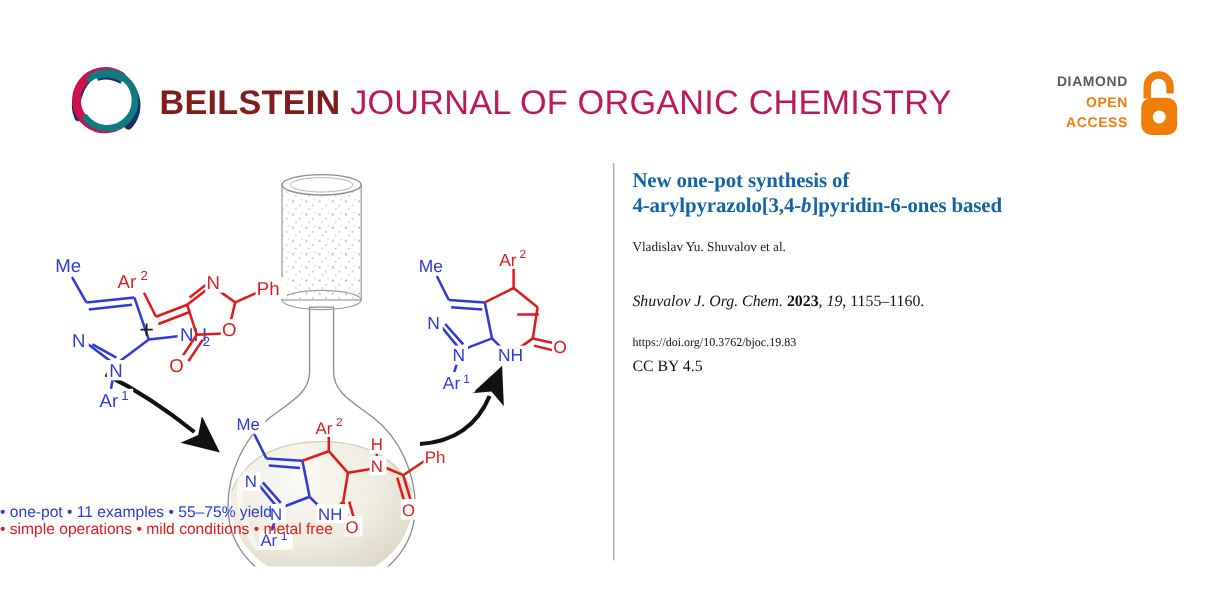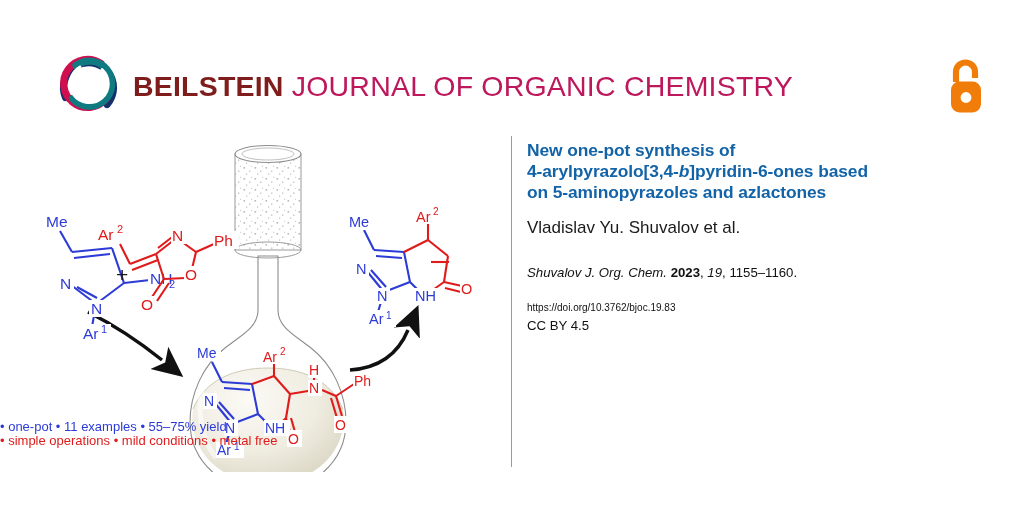--- a/index.html
+++ b/index.html
@@ -27,27 +27,27 @@
   .oa-text{position:absolute;left:0;top:2px;width:76px;text-align:right;}
   .oa-line{font-size:11.6px;font-weight:700;letter-spacing:0.55px;line-height:17px;}
   .oa-diamond{color:#58595b;}
   .oa-open,.oa-access{color:#f07d09;}
   .oa-lock{position:absolute;left:82px;top:0px;width:40px;height:58px;}
 
   
   .divider{position:absolute;left:511px;top:136px;width:1px;height:331px;background:#9a9a9a;}
 
   
-  .right{position:absolute;left:527px;top:140px;width:430px;}
+  .right{position:absolute;left:527px;top:140px;width:430px;font-family:Liberation Serif, serif;}
   .art-title{
     color:#1263a7;font-weight:700;font-size:17.4px;line-height:21.2px;
     margin:0 0 14px 0;letter-spacing:-0.1px;
   }
   .art-title i{font-style:italic;}
-  .authors{color:#1a1a1a;font-size:17px;line-height:20px;margin:0 0 26px 0;}
+  .authors{color:#1a1a1a;font-size:11px;line-height:20px;margin:0 0 26px 0;}
   .citation{font-size:13.2px;color:#111;line-height:17px;margin:0 0 18px 0;}
   .citation .jn{font-style:italic;}
   .citation .yr{font-weight:700;}
   .citation .vol{font-style:italic;}
   .doi{font-size:10px;color:#111;line-height:18.5px;}
   .lic{font-size:13.2px;color:#111;line-height:18.5px;}
 
   
   .ga{position:absolute;left:0px;top:132px;width:511px;height:340px;padding-left:24px;}
   .ga svg{position:absolute;left:0;top:0;}
@@ -81,40 +81,44 @@
           <path d="M22 15 A19 19 0 1 0 44 17.5" stroke="#ffffff" stroke-width="3"></path>
         </g>
       </svg>
     </div>
 
     <div class="journal-name">
       <span class="bn">BEILSTEIN</span><span class="rest"> JOURNAL OF ORGANIC CHEMISTRY</span>
     </div>
 
     <div class="oa-badge">
+      <div class="oa-text">
+        <div class="oa-line oa-diamond">DIAMOND</div>
+        <div class="oa-line oa-open">OPEN</div>
+        <div class="oa-line oa-access">ACCESS</div>
+      </div>
       <div class="oa-lock">
         <svg width="40" height="58" viewBox="0 0 40 58">
 
           <path d="M10 24 L10 14 A9.5 9.5 0 0 1 29 14 L29 20" fill="none" stroke="#f07d09" stroke-width="6.2" stroke-linecap="butt"></path>
 
           <rect x="5" y="23.5" width="30" height="31" rx="8.5" ry="8.5" fill="#f07d09"></rect>
 
           <circle cx="20" cy="39.5" r="5.4" fill="#ffffff"></circle>
         </svg>
       </div>
     </div>
   </div>
 
   <div class="divider"></div>
 
   <div class="right">
     <div class="art-title">
       <span>New one-pot synthesis of</span><br>
       <span>4-arylpyrazolo[3,4-</span><i>b</i><span>]pyridin-6-ones based</span><br>
-      <span>on 5-aminopyrazoles and azlactones</span>
     </div>
 
     <div class="authors">Vladislav Yu. Shuvalov et al.</div>
 
     <div class="citation">
       <span class="jn">Shuvalov J. Org. Chem.</span>
       <span class="yr">2023</span><span>,</span>
       <span class="vol">19</span><span>,</span>
       <span>1155–1160.</span>
     </div>

